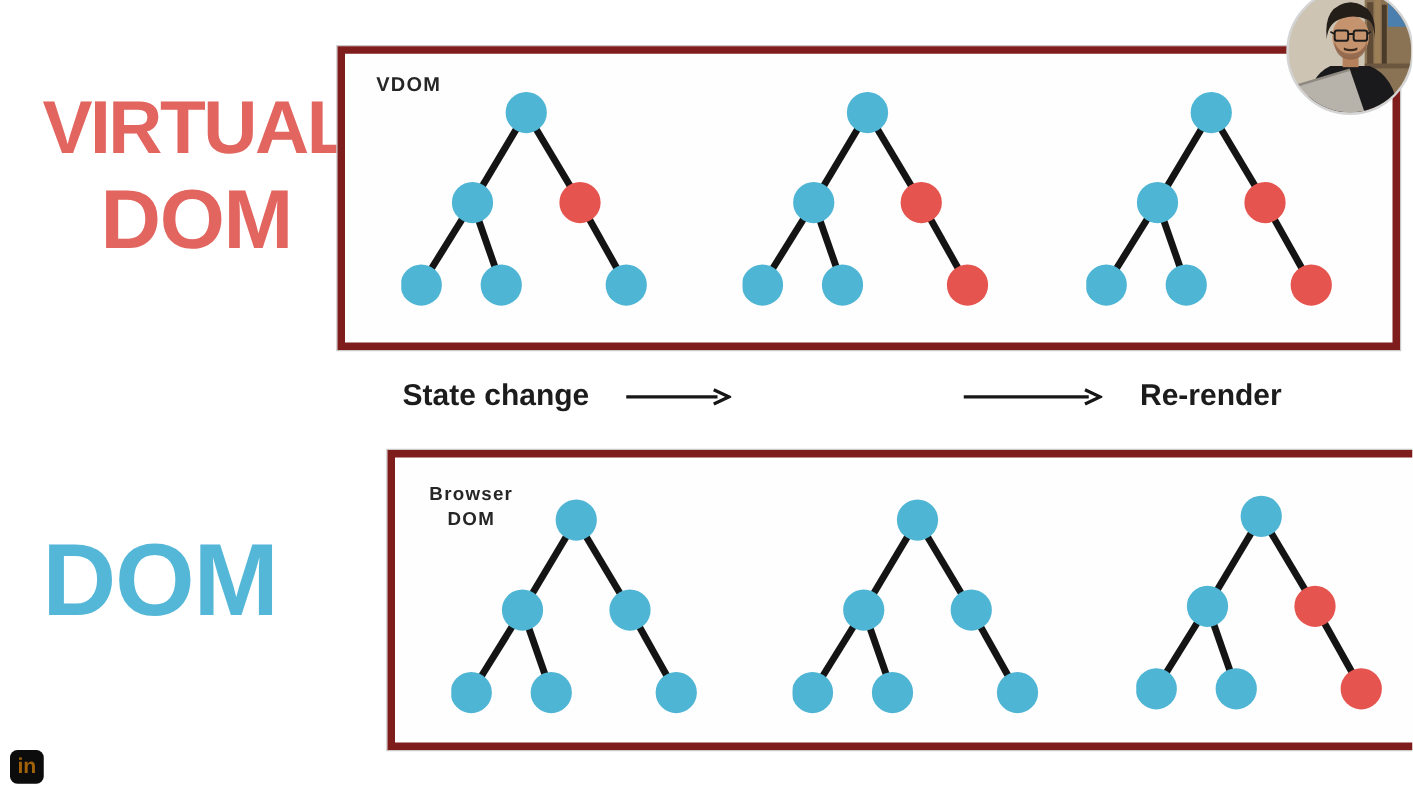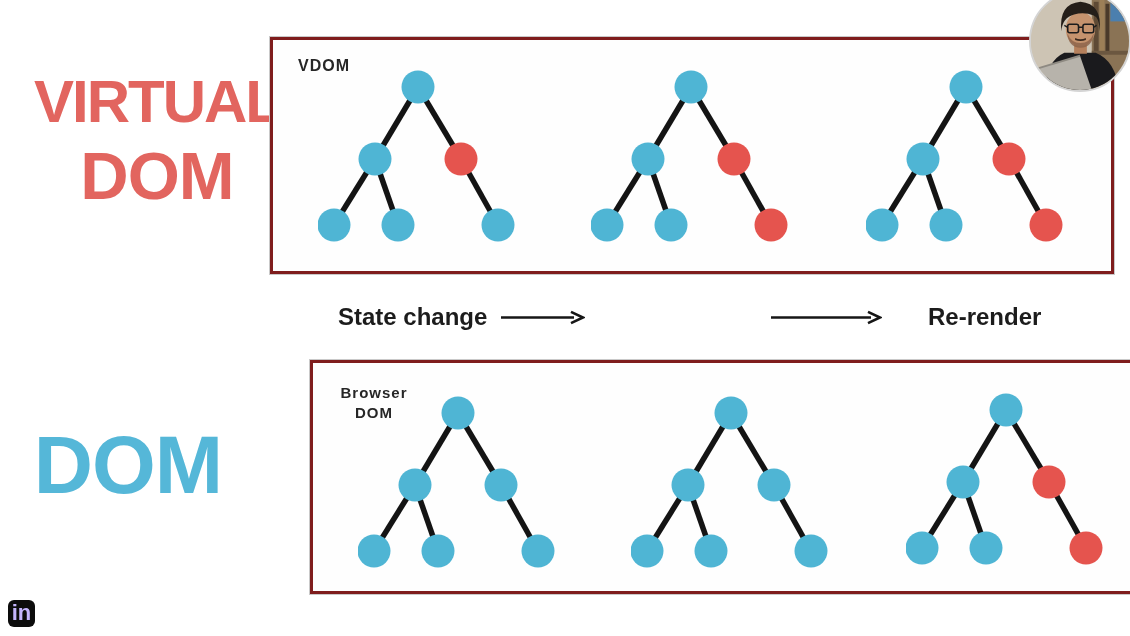--- a/index.html
+++ b/index.html
@@ -9,36 +9,36 @@
   }
   
   #virtual-title{position:absolute;left:0;top:72px;width:266px;text-align:center;
     font-weight:700;line-height:1;}
   #virtual-title .vt-line1{font-size:60px;letter-spacing:-2px;}
   #virtual-title .vt-line2{font-size:67px;margin-top:10px;letter-spacing:-1px;}
   #dom-title{position:absolute;left:0;top:424px;width:256px;text-align:center;
     font-weight:700;font-size:82px;line-height:1;letter-spacing:-1px;}
   
   .panel{position:absolute;left:270px;width:838px;background:#fefefe;
-    border:3px solid #7f1d1d;box-shadow:0 0 0 1px #c9c9c9;}
+    border:6px solid #7f1d1d;box-shadow:0 0 0 1px #c9c9c9;}
   #vdom-box{top:37px;height:231px;}
   #browser-box{top:360px;height:228px;margin-left:40px;}
   .panel-label{position:absolute;font-weight:700;color:#262626;font-size:16px;
     letter-spacing:1px;line-height:1.3;}
   #vdom-box .panel-label{left:25px;top:16px;}
   #browser-box .panel-label{left:16px;top:20px;width:90px;text-align:center;font-size:15px;}
   .tree{position:absolute;width:210px;height:178px;}
   .tree svg{display:block;}
   
   .step{position:absolute;top:303px;font-weight:700;font-size:24px;color:#1c1c1c;
-    letter-spacing:0px;white-space:nowrap;margin-left:16px;}
+    letter-spacing:0px;white-space:nowrap;}
   .arrow{position:absolute;top:310px;}
   
   #li-badge{position:absolute;left:8px;top:600px;width:27px;height:27px;background:#0c0c0c;
-    border-radius:6px;color:#c4b5fd;font-weight:700;font-size:22px;text-align:center;
+    border-radius:6px;color:#a16207;font-weight:700;font-size:17px;text-align:center;
     line-height:26px;}
   #handle{position:absolute;left:43px;top:601px;font-size:25px;color:#1f1f1f;
     letter-spacing:1.5px;font-weight:400;}
   
   #avatar{position:absolute;left:1029px;top:-10px;width:98px;height:98px;border-radius:50%;
     overflow:hidden;border:2px solid #d4d4d4;z-index:5;background:#cdc4b4;}
   #avatar svg{display:block;}
 </style>
 </head>
 <body>

